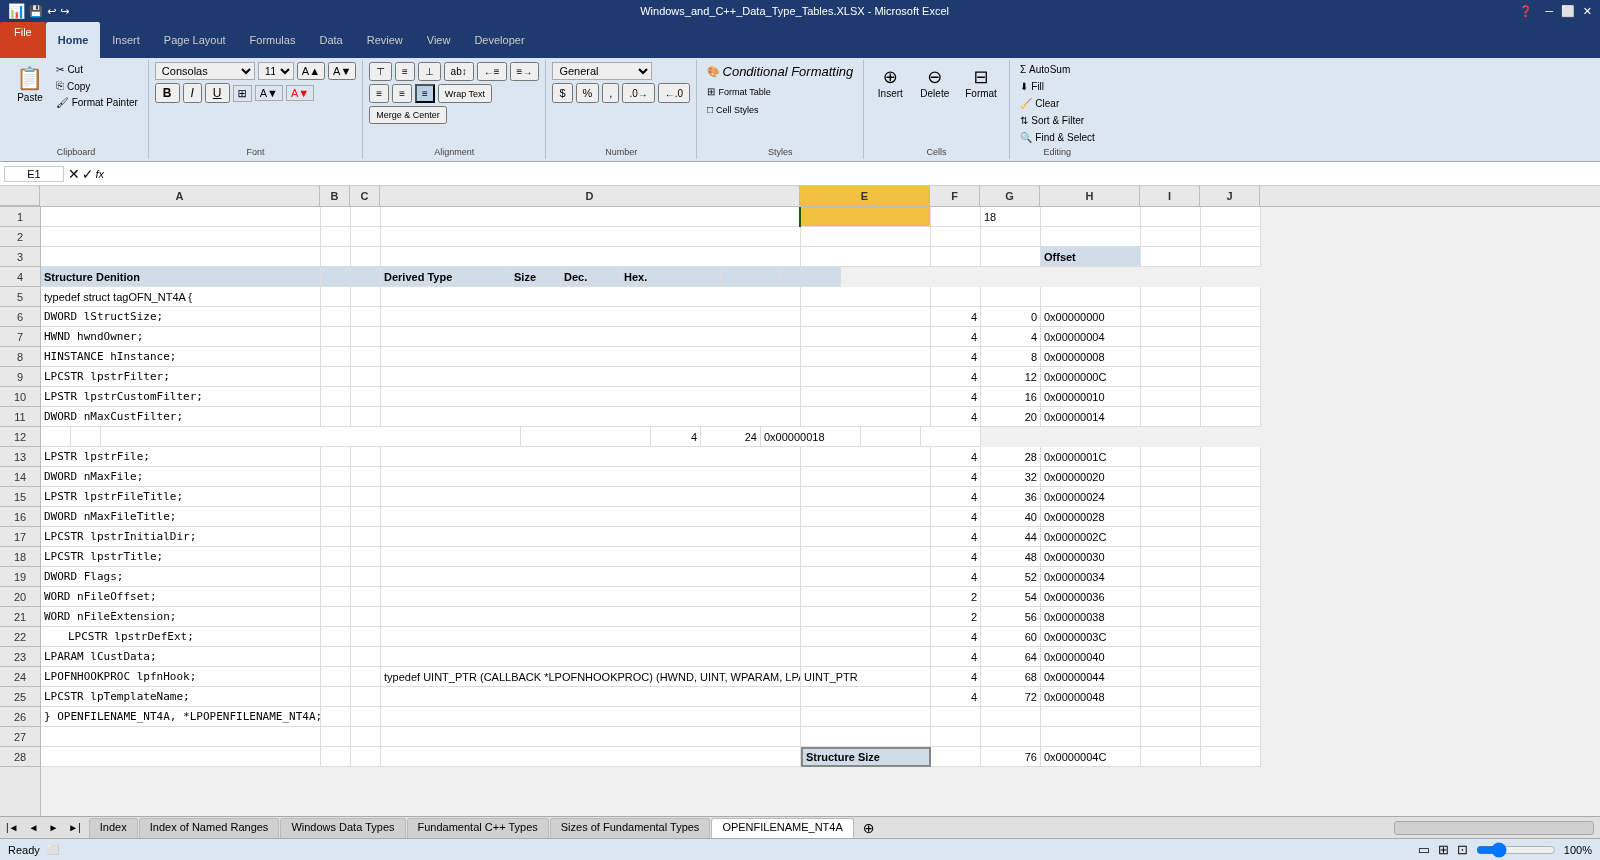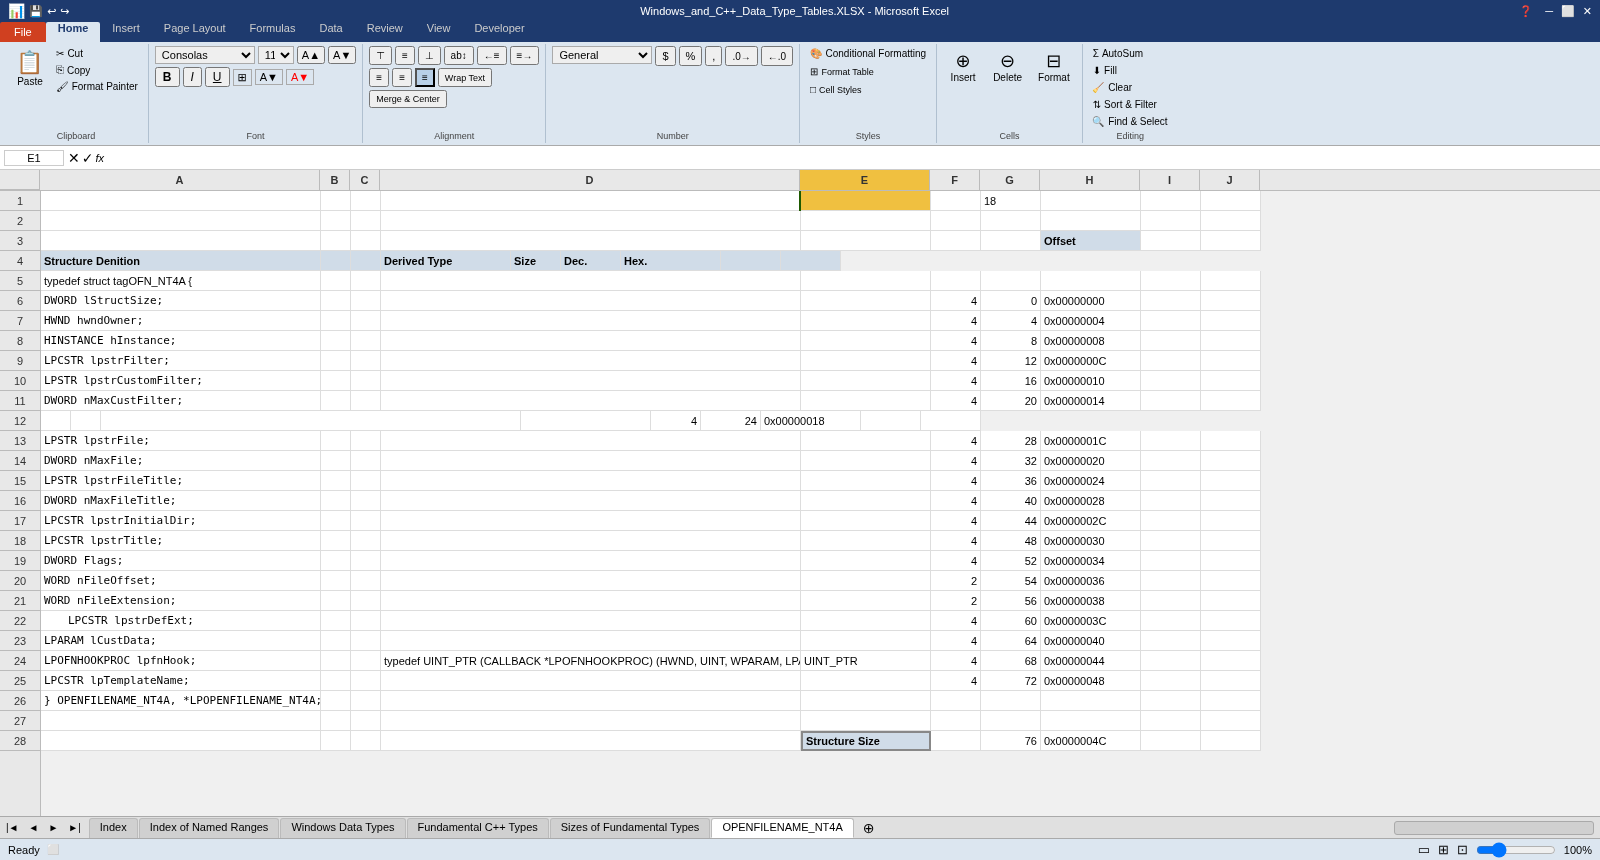--- a/index.html
+++ b/index.html
@@ -7,21 +7,21 @@
 
     
     #title-bar { background: #1e3a6e; color: white; height: 22px; display: flex; align-items: center; justify-content: space-between; padding: 0 8px; font-size: 11px; }
     #title-bar-left { display: flex; align-items: center; gap: 4px; }
     #title-bar-center { flex: 1; text-align: center; }
     #title-bar-right { display: flex; align-items: center; gap: 4px; }
 
     
     #ribbon { background: #dce6f0; border-bottom: 1px solid #aaa; }
     #ribbon-tabs { display: flex; background: #1e3a6e; }
-    .ribbon-tab { padding: 0 12px; color: #ccc; font-size: 11px; cursor: pointer; border-radius: 2px 2px 0 0; }
+    .ribbon-tab { padding: 12px 12px; color: #ccc; font-size: 11px; cursor: pointer; border-radius: 2px 2px 0 0; }
     .ribbon-tab.active { background: #dce6f0; color: #1e3a6e; font-weight: bold; }
     .ribbon-tab.file-tab { background: #d04020; color: white; padding: 4px 14px; }
 
     #ribbon-content { display: flex; align-items: stretch; padding: 2px 4px; background: #dce6f0; min-height: 90px; }
     .ribbon-group { display: flex; flex-direction: column; align-items: flex-start; border-right: 1px solid #b0c0d0; padding: 2px 6px; min-width: fit-content; }
     .ribbon-group-label { font-size: 9px; color: #444; text-align: center; width: 100%; margin-top: auto; padding-top: 2px; }
     .ribbon-group-content { display: flex; align-items: flex-start; gap: 2px; flex: 1; }
 
     .rb-btn-large { display: flex; flex-direction: column; align-items: center; justify-content: center; padding: 4px 6px; cursor: pointer; border-radius: 3px; min-width: 40px; font-size: 10px; text-align: center; }
 
@@ -177,40 +177,40 @@
             <button style="padding:2px 5px;cursor:pointer;font-size:9px;">Wrap Text</button>
           </div>
           <div style="display:flex;gap:3px;">
             <button style="padding:2px 5px;cursor:pointer;font-size:9px;">Merge &amp; Center</button>
           </div>
         </div>
         <div class="ribbon-group-label">Alignment</div>
       </div>
 
       <div class="ribbon-group">
-        <div class="ribbon-group-content" style="flex-direction:row;gap:3px;">
+        <div class="ribbon-group-content" style="flex-direction:column;gap:3px;">
           <select class="number-format-select">
             <option>General</option>
           </select>
           <div style="display:flex;gap:3px;">
             <button style="padding:2px 5px;cursor:pointer;font-size:11px;">$</button>
             <button style="padding:2px 5px;cursor:pointer;font-size:11px;">%</button>
             <button style="padding:2px 5px;cursor:pointer;font-size:11px;">,</button>
             <button style="padding:2px 5px;cursor:pointer;font-size:10px;">.0→</button>
             <button style="padding:2px 5px;cursor:pointer;font-size:10px;">←.0</button>
           </div>
         </div>
         <div class="ribbon-group-label">Number</div>
       </div>
 
       <div class="ribbon-group">
         <div class="ribbon-group-content" style="flex-direction:column;gap:3px;">
           <div class="rb-btn-small">
             <span>🎨</span>
-            <span style="font-size:10px;">Conditional Formatting</span>
+            <span style="font-size:13px;font-style:italic;">Conditional Formatting</span>
           </div>
           <div class="rb-btn-small">
             <span>⊞</span>
             <span style="font-size:9px;">Format Table</span>
           </div>
           <div class="rb-btn-small">
             <span>□</span>
             <span style="font-size:9px;">Cell Styles</span>
           </div>
         </div>

